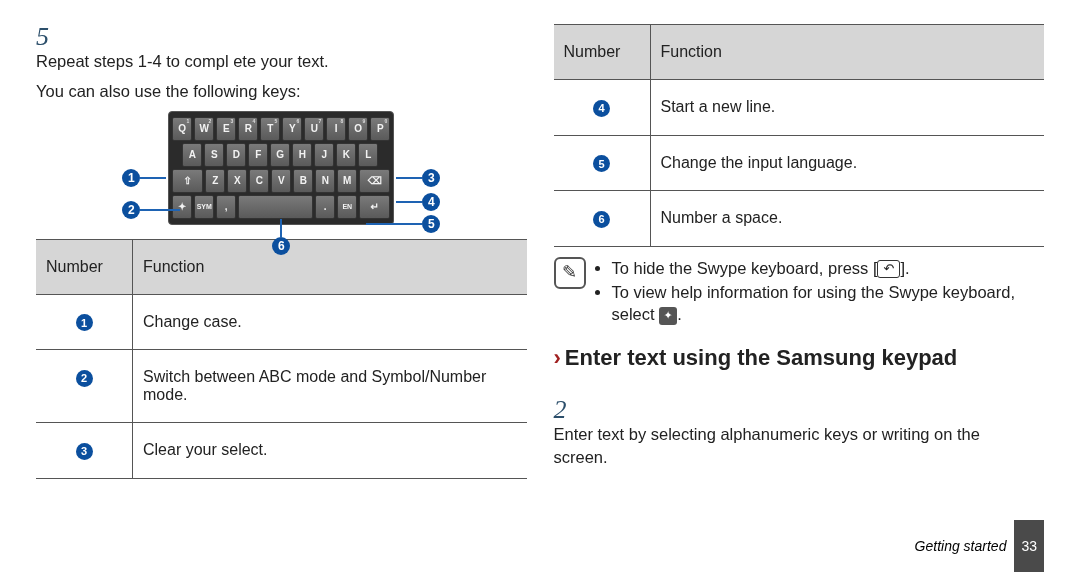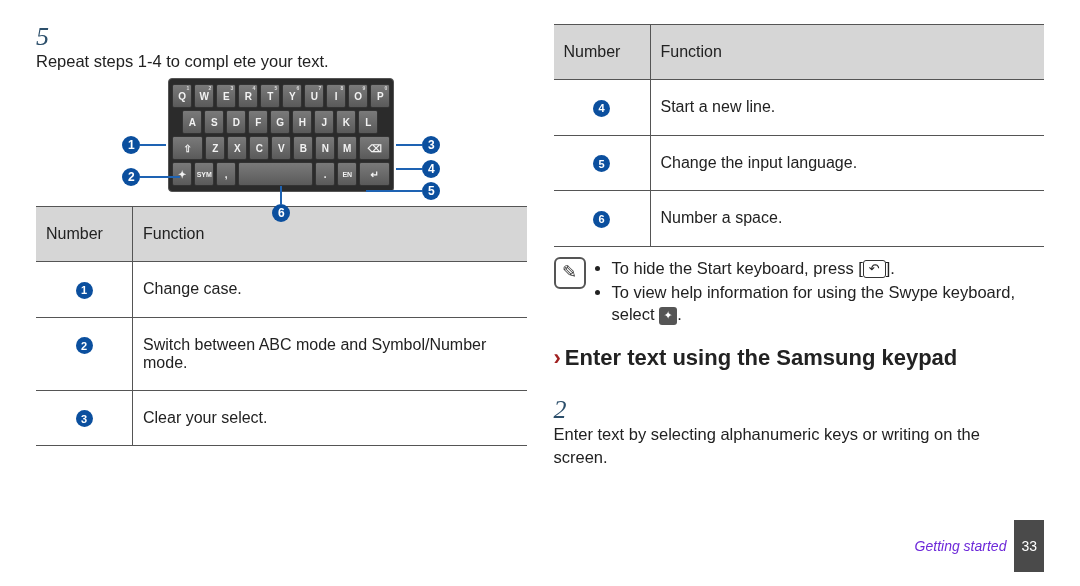--- a/index.html
+++ b/index.html
@@ -35,41 +35,42 @@
   .note{display:flex;gap:10px;margin-top:10px;font-size:16.5px;line-height:1.35}
   .note-icon{width:28px;height:28px;border:2px solid #555;border-radius:6px;display:flex;align-items:center;justify-content:center;color:#333;font-size:18px;flex:0 0 28px}
   .note ul{margin:0;padding-left:16px}
   .note li{margin-bottom:2px}
   .inline-icon{display:inline-flex;vertical-align:middle;width:18px;height:18px;background:#555;border-radius:3px;align-items:center;justify-content:center;color:#fff;font-size:11px}
   
   h2.sub{font-size:22px;font-weight:bold;margin:18px 0 8px 0}
   h2.sub .chev{color:#a02020;font-size:22px;margin-right:4px}
   
   .footer{position:absolute;right:36px;bottom:14px;font-size:14px;display:flex;align-items:center;gap:8px}
-  .footer .sec{font-style:italic;color:#6d28d9}
+  .footer .sec{font-style:italic;color:#000000}
   .footer .pg{background:#4a4a4a;color:#fff;padding:18px 7px;font-size:14px}
   .back-key{display:inline-block;border:1px solid #333;border-radius:3px;padding:0 5px;font-size:13px;line-height:16px;vertical-align:middle;background:#fff}
   .gear{display:inline-block;width:16px;height:16px;border-radius:50%;background:#555;position:relative;vertical-align:middle}
   .gear:before{content:"";position:absolute;inset:4px;border:2px solid #fff;border-radius:50%}
 </style>
 </head>
 <body>
 
 <div class="page">
 <div class="cols">
 
 <div class="col">
 
   <div>
     <span class="step-num">5</span>
     <span class="step-body">
       <span>Repeat steps 1-4 to compl ete your text.</span><br>
     </span>
   </div>
 
+  <p class="para">You can also use the following keys:</p>
 
   <div class="kb-wrap">
     <div class="kb-assembly">
       <div class="kb">
         <div class="krow">
           <div class="key">
                   <span class="sup">1</span>
                   <span>Q</span>
                 </div>
           <div class="key">
@@ -264,21 +265,21 @@
       <td class="num"><span class="num-circ">6</span></td>
       <td>Number a space.</td>
     </tr>
   </tbody>
         </table>
 
   <div class="note">
     <div class="note-icon">✎</div>
     <ul>
       <li>
-        <span>To hide the Start keyboard, press [</span><span class="back-key">↶</span><span>].</span>
+        <span>To hide the Swype keyboard, press [</span><span class="back-key">↶</span><span>].</span>
       </li>
       <li>
         <span>To view help information for using the Swype keyboard, select </span><span class="inline-icon">✦</span><span>.</span>
       </li>
     </ul>
   </div>
 
   <h2 class="sub">
     <span class="chev">›</span><span>Enter text using the Samsung keypad</span>
   </h2>

